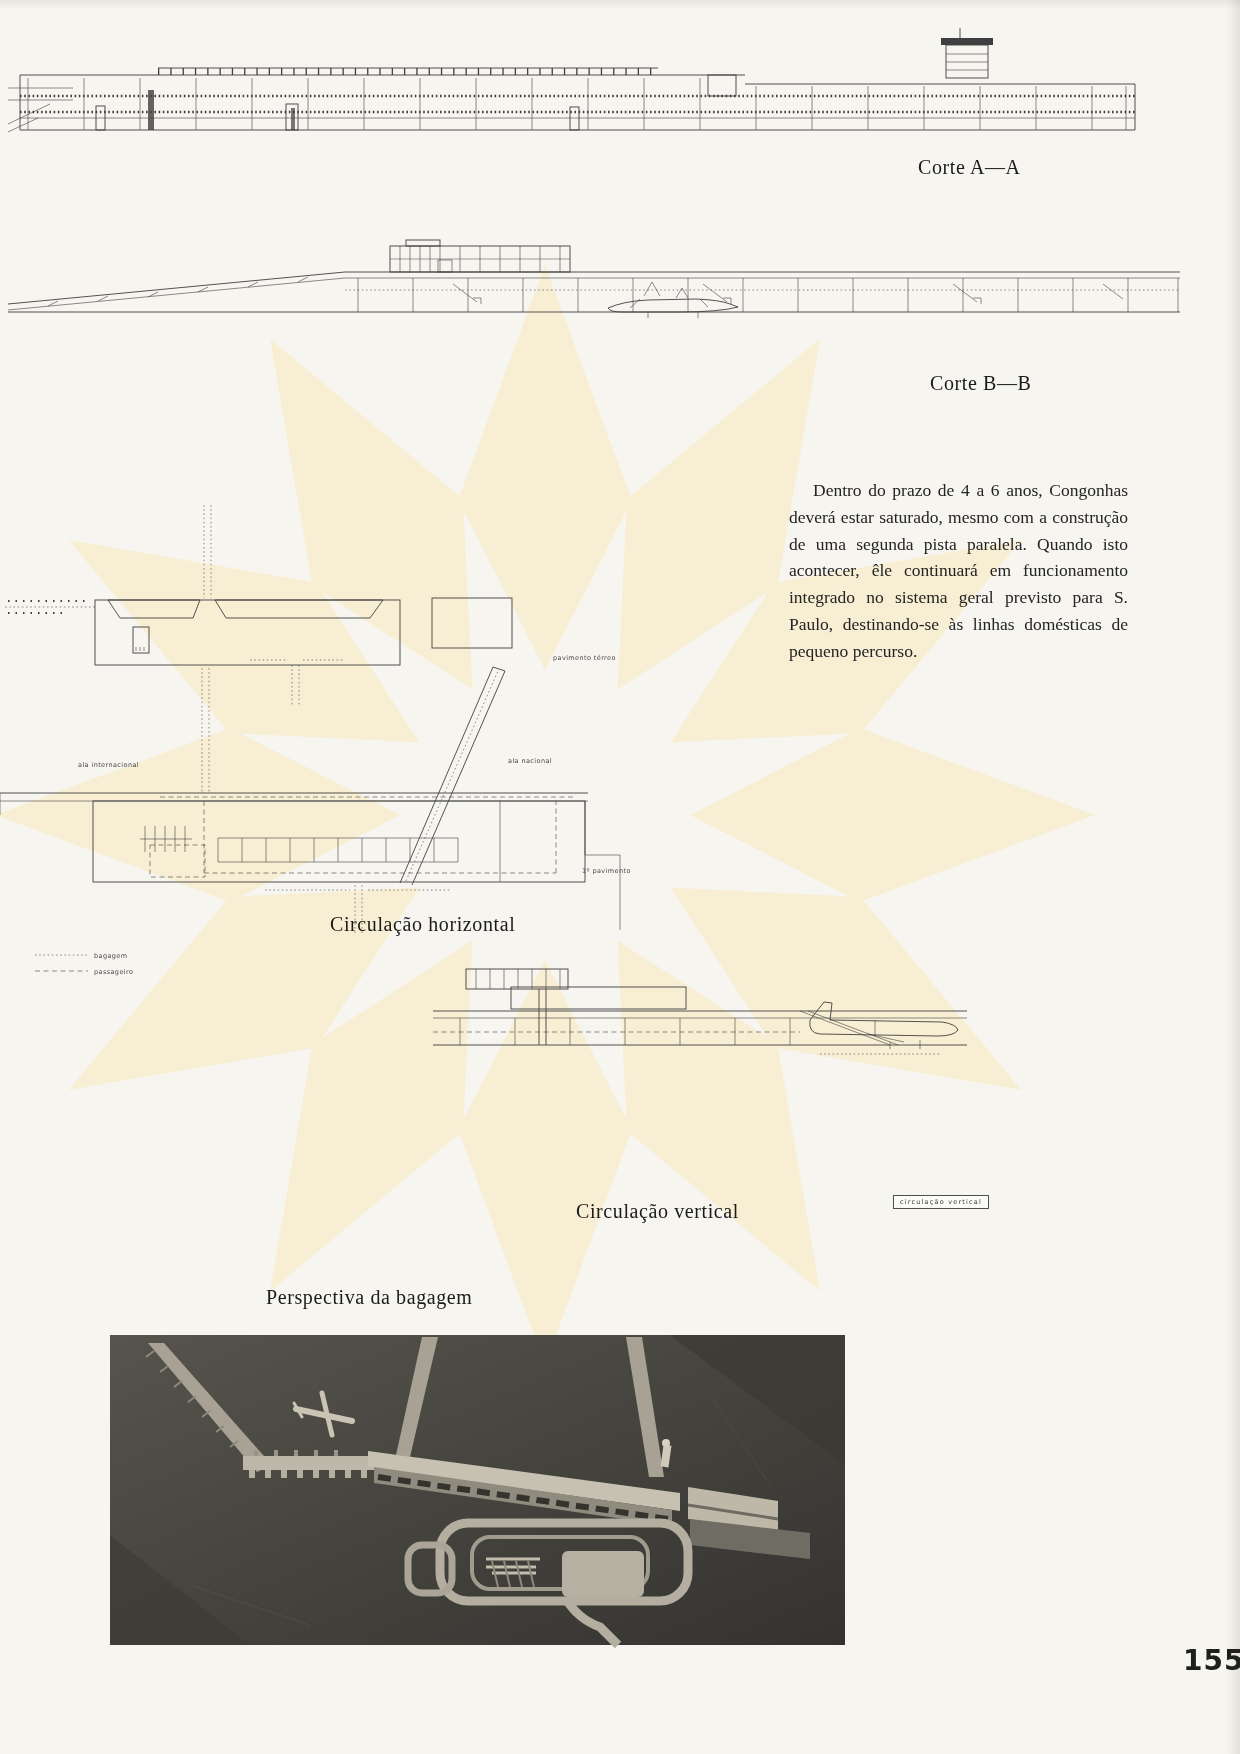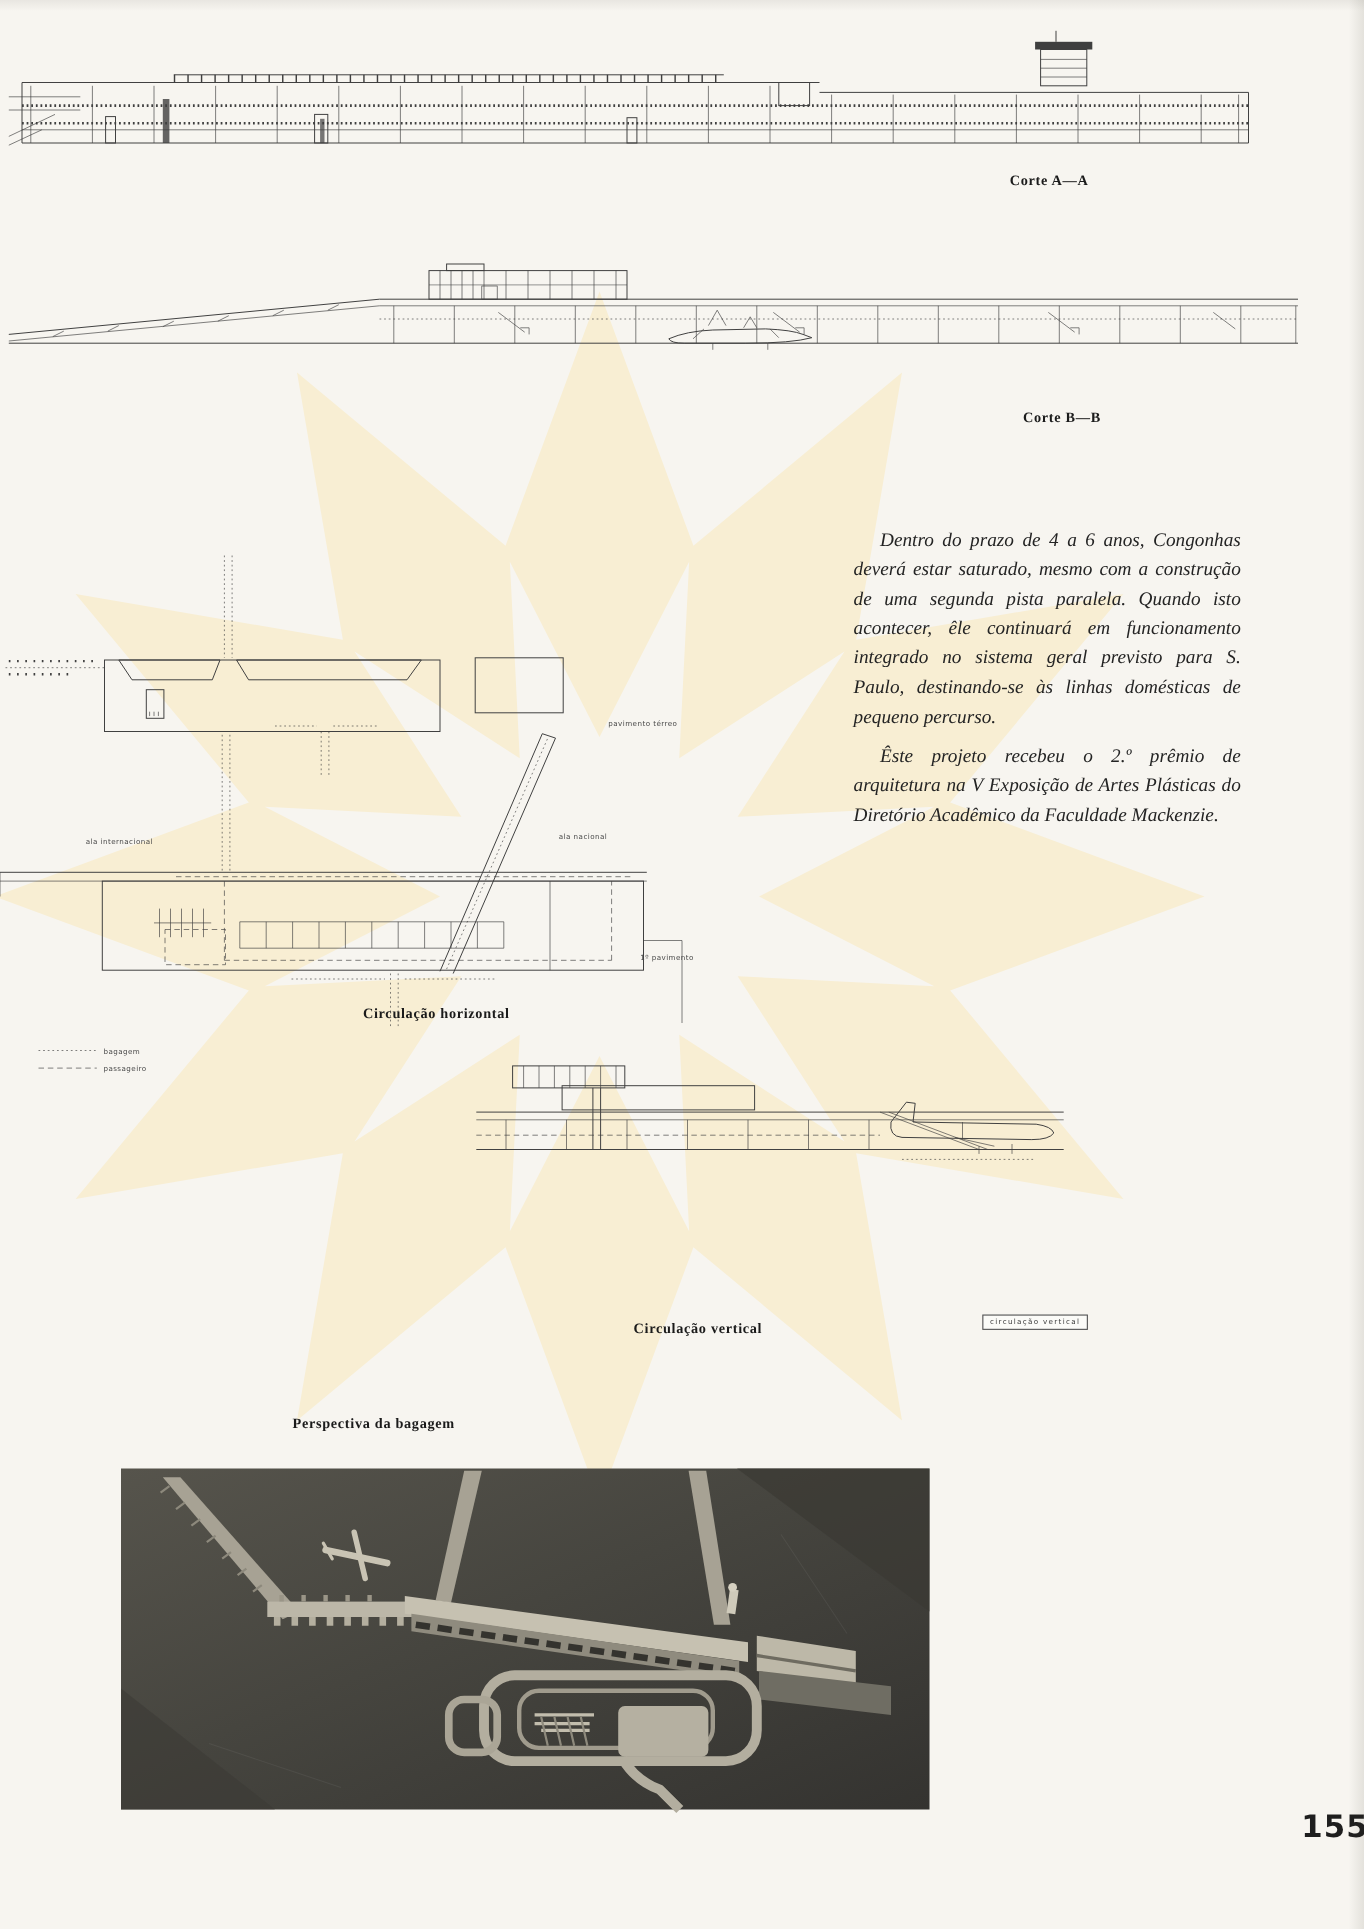--- a/index.html
+++ b/index.html
@@ -16,25 +16,25 @@
   .edge-t{position:absolute;left:0;top:0;width:100%;height:10px;
           background:linear-gradient(to bottom,rgba(60,55,45,.08),rgba(0,0,0,0));}
   .abs{position:absolute;}
   svg{display:block;overflow:visible;}
   .ln{stroke:var(--line);fill:none;stroke-width:.9;}
   .ln2{stroke:var(--line);fill:none;stroke-width:.6;}
   .fill{fill:var(--line);stroke:none;}
   .dot{stroke-dasharray:1.6 2.6;}
   .dsh{stroke-dasharray:5 3.5;}
   .tiny{font-family:"DejaVu Sans",sans-serif;font-size:6.5px;fill:#4a4a4a;letter-spacing:.4px;}
-  .caption{position:absolute;font-family:"Liberation Serif",serif;font-weight:bold;
-           font-size:13px;letter-spacing:.6px;color:var(--cap);white-space:nowrap;}
+  .caption{position:absolute;font-family:"Liberation Serif",serif;font-weight:normal;
+           font-size:20px;letter-spacing:.6px;color:var(--cap);white-space:nowrap;}
   .article{position:absolute;left:776px;top:477px;width:352px;
            font-size:17.5px;line-height:26.8px;text-align:justify;color:#242424;}
-  .article p{margin:0 0 9px 0;text-indent:24px;font-style:italic;}
+  .article p{margin:0 0 9px 13px;text-indent:24px;}
   .boxlabel{position:absolute;border:1px solid #4f4f4f;background:rgba(255,255,255,.55);
             font-family:"DejaVu Sans",sans-serif;font-size:6.5px;color:#3c3c3c;
             letter-spacing:1.2px;padding:2px 6px;white-space:nowrap;}
   .pagenum{position:absolute;left:1183px;top:1644px;font-family:"DejaVu Sans",sans-serif;
            font-weight:bold;font-size:28px;color:#1e1e1e;letter-spacing:1px;}
   .sunburst{position:absolute;left:0;top:0;}
 </style>
 </head>
 <body>
 
@@ -106,21 +106,20 @@
     <g>
       <path class="ln" d="M600 68 q16 -7 40 -8 l48 -1 q24 1 34 5 l8 3 q-18 5 -60 5 l-56 0 q-12 0 -14 -4 z"></path>
       <path class="ln2" d="M636 56 l8 -14 8 14 M668 58 l6 -10 6 10 M622 68 l10 -9 M700 67 l-8 -8"></path>
       <path class="ln2" d="M640 72 v6 M690 72 v6"></path>
     </g>
   </svg>
   <div class="caption" style="left:930px;top:356px;margin-top:16px;">Corte B—B</div>
 
   <div class="article">
     <p>Dentro do prazo de 4 a 6 anos, Congonhas deverá estar saturado, mesmo com a construção de uma segunda pista paralela. Quando isto acontecer, êle continuará em funcionamento integrado no sistema geral previsto para S. Paulo, destinando-se às linhas domésticas de pequeno percurso.</p>
-    <p>Êste projeto recebeu o 2.º prêmio de arquitetura na V Exposição de Artes Plásticas do Diretório Acadêmico da Faculdade Mackenzie.</p>
   </div>
 
   <svg class="abs" style="left:0px;top:505px;" width="650" height="485" viewBox="0 0 650 485">
 
     <path class="ln2 dot" d="M204 0 V93 M211 0 V93"></path>
     <rect class="ln" x="95" y="95" width="305" height="65"></rect>
     <path class="ln" d="M108 95 L200 95 L193 113 L120 113 Z"></path>
     <path class="ln" d="M215 95 L383 95 L370 113 L226 113 Z"></path>
     <line class="ln2 dot" x1="5" y1="102" x2="95" y2="102"></line>
     <path class="ln2 dot" d="M8 96 h80 M8 108 h60" style="stroke-width:2.2;stroke-dasharray:1.5 6"></path>

